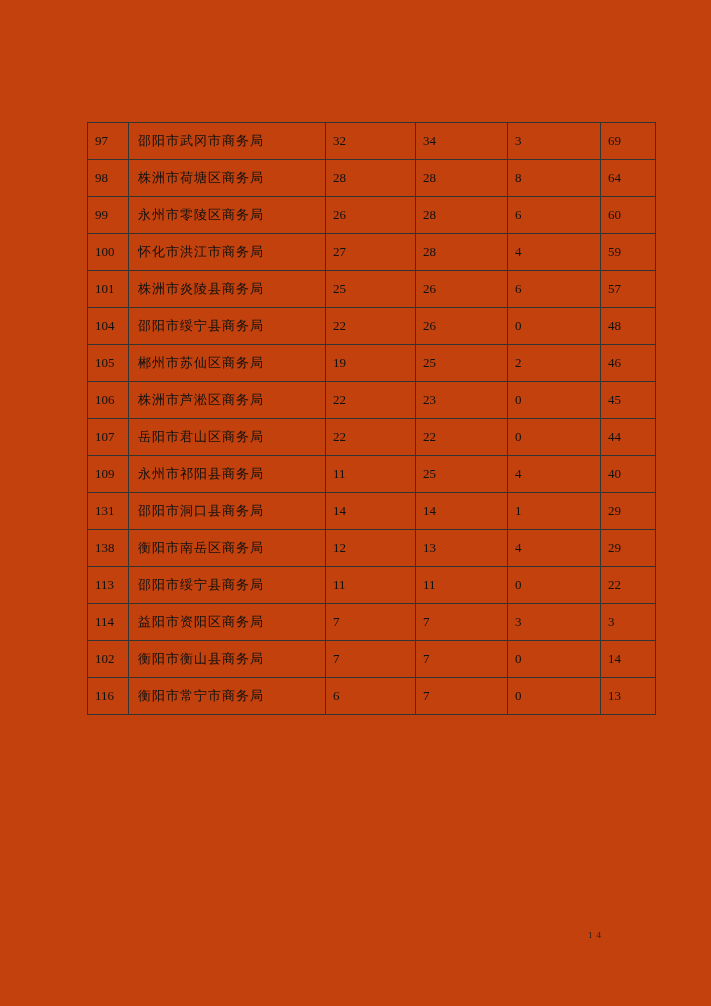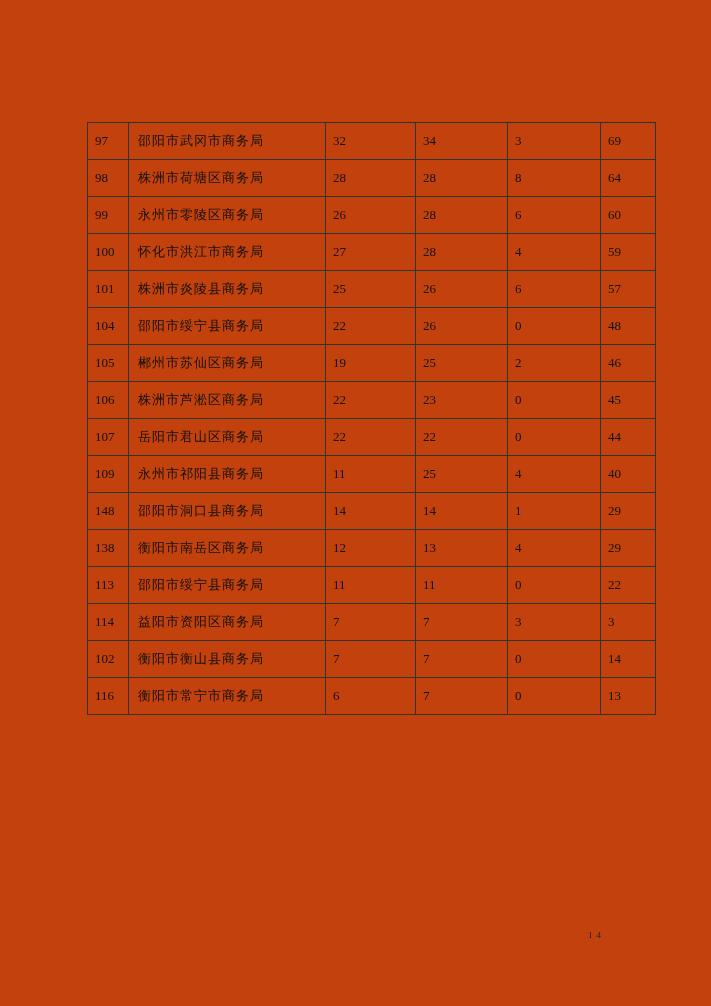--- a/index.html
+++ b/index.html
@@ -129,21 +129,21 @@
         </tr>
         <tr>
           <td>109</td>
           <td class="unit-cell">永州市祁阳县商务局</td>
           <td>11</td>
           <td>25</td>
           <td>4</td>
           <td>40</td>
         </tr>
         <tr>
-          <td>148</td>
+          <td>131</td>
           <td class="unit-cell">邵阳市洞口县商务局</td>
           <td>14</td>
           <td>14</td>
           <td>1</td>
           <td>29</td>
         </tr>
         <tr>
           <td>138</td>
           <td class="unit-cell">衡阳市南岳区商务局</td>
           <td>12</td>

